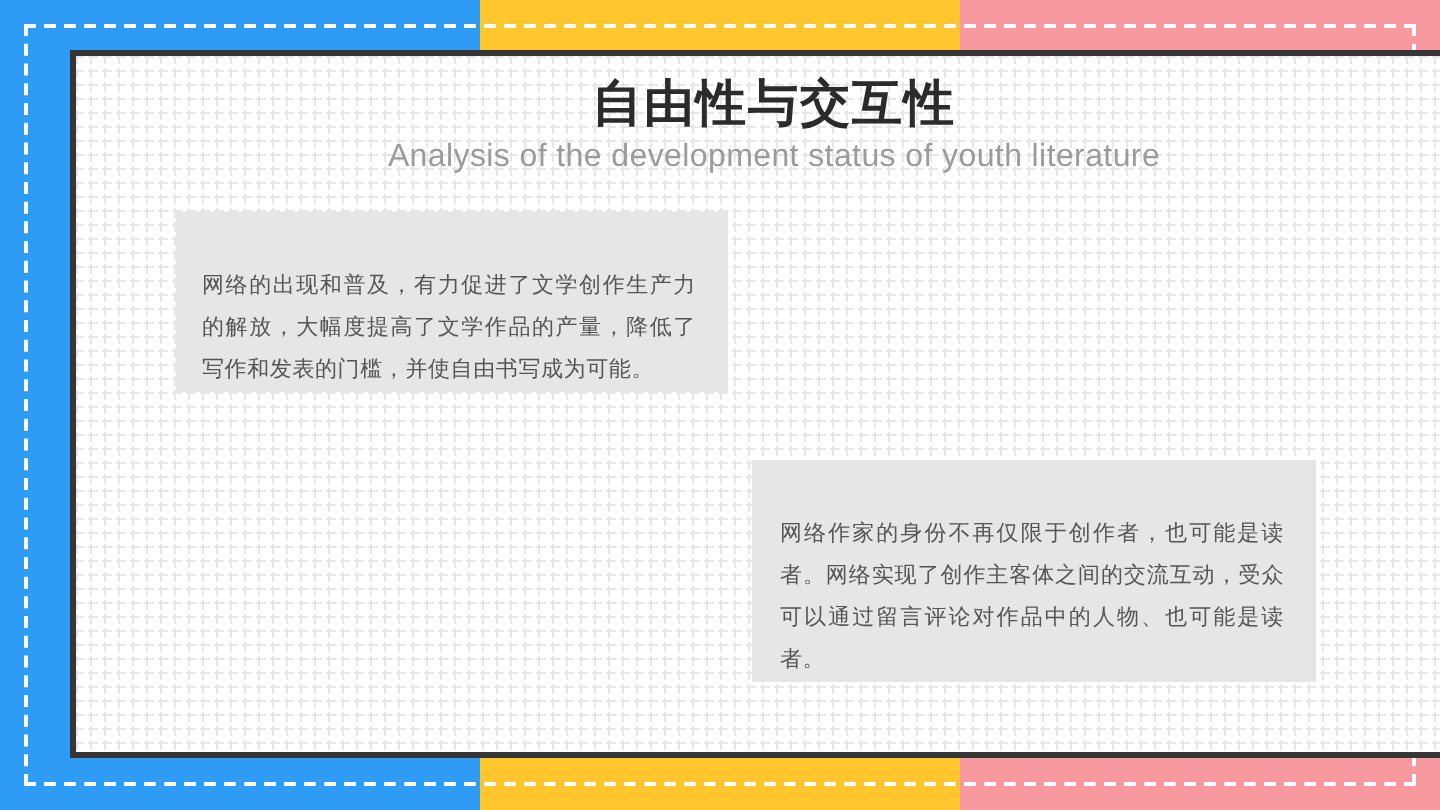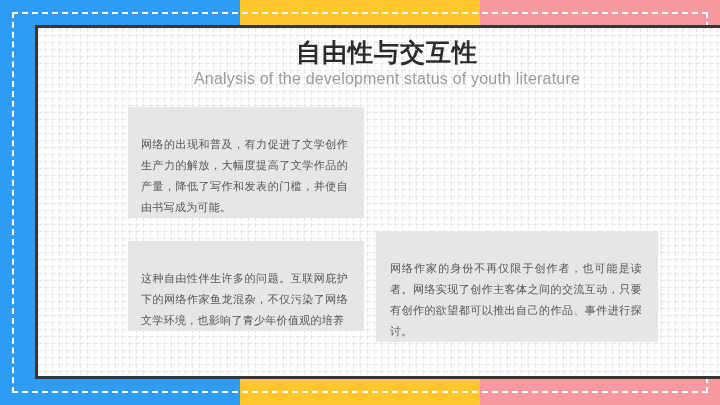--- a/index.html
+++ b/index.html
@@ -31,21 +31,21 @@
   .title{
     margin:10px 0 0 0;text-align:center;
     font-size:25px;line-height:28px;font-weight:bold;
     letter-spacing:1px;color:var(--title-color,#2B2B2B);
   }
   .subtitle{
     margin:7px 0 0 0;text-align:center;
     font-size:16px;line-height:12px;
     letter-spacing:.2px;color:var(--subtitle-color,#9B9B9B);
   }
-  .card{position:absolute;height:112px;display:flex;align-items:center;gap:40px;}
+  .card{position:absolute;height:112px;display:flex;align-items:flex-start;}
   .card-tl,.card-bl{left:24px;width:302px;}
   .card-tr,.card-br{left:338px;width:282px;}
   .card-tl,.card-tr{top:78px;}
   .card-bl,.card-br{top:202px;}
   .accent{width:26px;flex:0 0 26px;background:var(--accent-pink,#FBD8D5);}
   .card-body{flex:1;background:var(--card-bg,#E6E6E6);}
   .card-text{
     margin:0;padding:27px 16px 0 13px;
     font-size:11px;line-height:21px;letter-spacing:.3px;
     color:var(--body-text,#555555);text-align:justify;
@@ -66,26 +66,20 @@
     <p class="subtitle">Analysis of the development status of youth literature</p>
 
     <div class="card card-tl">
       <div class="accent"></div>
       <div class="card-body">
         <p class="card-text">网络的出现和普及，有力促进了文学创作生产力的解放，大幅度提高了文学作品的产量，降低了写作和发表的门槛，并使自由书写成为可能。</p>
       </div>
     </div>
 
 
-    <div class="card card-bl">
-      <div class="accent"></div>
-      <div class="card-body">
-        <p class="card-text">这种自由性伴生许多的问题。互联网庇护下的网络作家鱼龙混杂，不仅污染了网络文学环境，也影响了青少年价值观的培养</p>
-      </div>
-    </div>
 
     <div class="card card-br">
       <div class="card-body">
-        <p class="card-text">网络作家的身份不再仅限于创作者，也可能是读者。网络实现了创作主客体之间的交流互动，只要有创作的欲望都可以推出自己的作品、事件进行探讨。</p>
+        <p class="card-text">网络作家的身份不再仅限于创作者，也可能是读者。网络实现了创作主客体之间的交流互动，受众可以通过留言评论对作品中的人物、也可能是读者。</p>
       </div>
     </div>
   </div>
 </div>
 
 </body></html>

